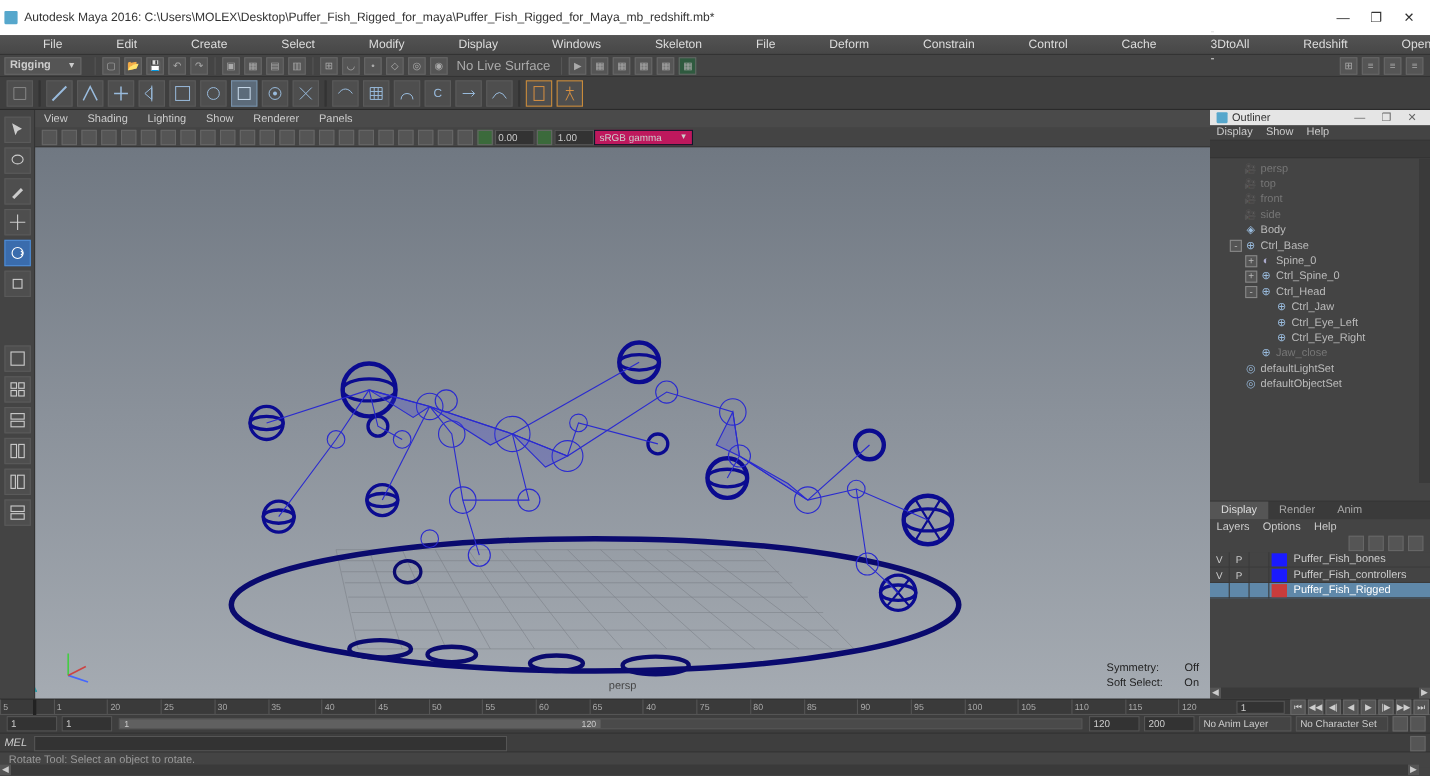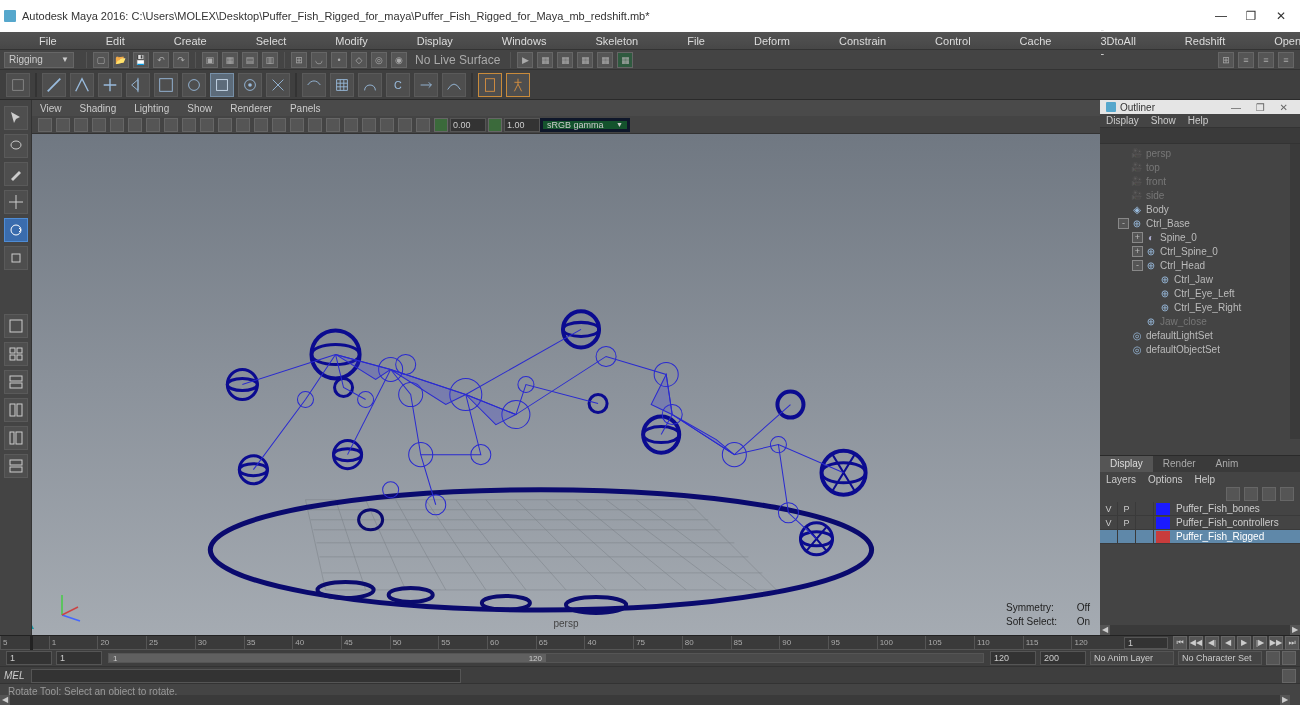--- a/index.html
+++ b/index.html
@@ -10,21 +10,21 @@
 .titlebar .logo { width: 12px; height: 12px; background: #56a7cc; border-radius: 1px; margin-right: 6px; }
 .titlebar .window-controls { margin-left: auto; display: flex; }
 .titlebar .window-controls span { width: 30px; text-align: center; font-size: 12px; cursor: default; }
 
 
 .menubar { height: 18px; background: linear-gradient(#535353,#474747); display: flex; align-items: center; padding: 0 4px; font-size: 11px; color: #ddd; border-bottom: 1px solid #333;}
 .menubar span { margin-right: 14px; cursor: default; margin-left: 35px; }
 
 
 .shelf1 { height: 20px; background: #444444; display: flex; align-items: center; border-bottom: 1px solid #333; padding: 0 4px;}
-.shelf1 .dropdown { width: 70px; height: 16px; background: #555; border: 1px solid #666; font-size: 10px; display: flex; align-items: center; padding: 0 4px; color: #ccc; margin-right: 8px;}
+.shelf1 .dropdown { width: 70px; height: 16px; background: #555; border: 1px solid #666; font-size: 10px; display: flex; align-items: center; padding: 0 4px; color: #ccc; margin-right: 8px; font-weight: bold;}
 .shelf1 .dropdown .arrow { margin-left: auto; font-size: 8px;}
 .shelf1 .sep { width: 1px; height: 16px; background: #555; margin: 0 4px; }
 .shelf1 .ico { width: 16px; height: 16px; background: #555; margin: 0 2px; border: 1px solid #666; display: flex; align-items: center; justify-content: center; font-size: 9px; color: #aaa;}
 .shelf1 .txt { font-size: 12px; color: #aaa; margin: 0 6px;}
 
 .shelf2 { height: 30px; background: #3f3f3f; display: flex; align-items: center; padding: 0 4px; border-bottom: 1px solid #2a2a2a;}
 .shelf2 .ico { width: 24px; height: 24px; background: #4e4e4e; margin: 0 2px; border: 1px solid #5a5a5a; display: flex; align-items: center; justify-content: center;}
 .shelf2 .ico svg { width: 18px; height: 18px; }
 .shelf2 .sep { width: 2px; height: 24px; background: #333; margin: 0 3px;}
 .shelf2 .ico.sel { background: #5c6b7a; border-color: #7790a8;}
@@ -36,21 +36,21 @@
 .toolbox .tb { width: 24px; height: 24px; background: #4e4e4e; margin: 2px 0; border: 1px solid #5a5a5a; display: flex; align-items: center; justify-content: center;}
 .toolbox .tb.sel { background: #3a6cad; border-color: #4f8cd4; }
 .toolbox .divider { height: 40px; }
 
 .viewport-area { flex: 1; display: flex; flex-direction: column; position: relative; }
 .vp-menu { height: 16px; background: #4a4a4a; display: flex; align-items: center; padding: 0 8px; font-size: 10px; color: #ccc; }
 .vp-menu span { margin-right: 18px; cursor: default;}
 .vp-toolbar { height: 18px; background: #444444; display: flex; align-items: center; padding: 0 4px; border-bottom: 1px solid #333;}
 .vp-toolbar .ico { width: 14px; height: 14px; background: #555; margin: 0 2px; border: 1px solid #666;}
 .vp-toolbar .field { width: 36px; height: 14px; background: #333; border: 1px solid #555; font-size: 9px; color: #ccc; padding: 0 2px; display: flex; align-items: center;}
-.vp-toolbar .dropdown { width: 90px; height: 14px; background: #14532d; border: 3px solid #0f172a; font-size: 9px; color: #ccc; padding: 0 4px; display: flex; align-items: center;}
+.vp-toolbar .dropdown { width: 90px; height: 14px; background: #be185d; border: 1px solid #0f172a; font-size: 9px; color: #ccc; padding: 0 4px; display: flex; align-items: center;}
 
 .viewport { flex: 1; background: linear-gradient(180deg, #707882 0%, #8b929b 50%, #a5abb2 100%); position: relative; overflow: hidden;}
 .viewport svg { width: 100%; height: 100%; }
 .viewport .axis { position: absolute; bottom: 8px; left: 20px; }
 .viewport .persp-label { position: absolute; bottom: 6px; left: 50%; transform: translateX(-50%); font-size: 10px; color: #444; }
 .viewport .maya-logo { position: absolute; bottom: 6px; left: -20px; width: 22px; height: 22px; background: linear-gradient(135deg,#0f7b8b,#1598a3); clip-path: polygon(50% 0, 100% 100%, 0 100%);}
 .viewport .status-hud { position: absolute; bottom: 6px; right: 10px; font-size: 10px; color: #222; line-height: 14px; text-align: left;}
 .viewport .status-hud .label { display: inline-block; width: 60px;}
 .viewport .status-hud .val { display: inline-block; width: 24px; text-align: right;}
 

